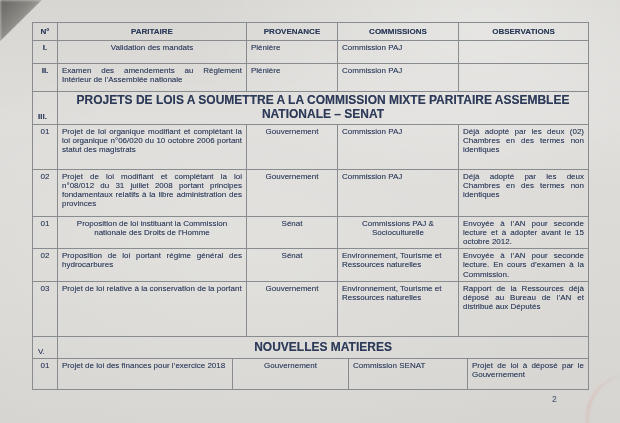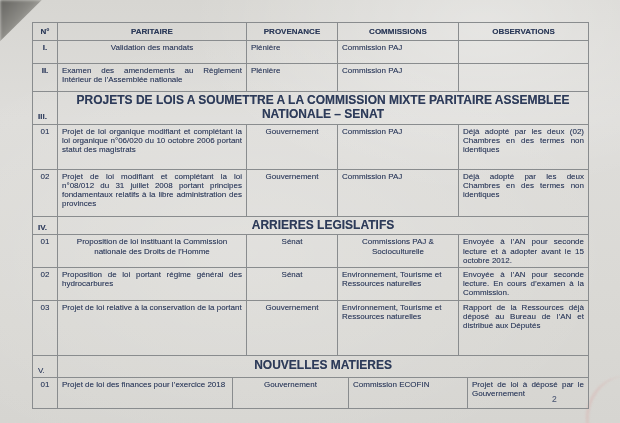--- a/index.html
+++ b/index.html
@@ -122,24 +122,20 @@
           <td class="c">Commission PAJ</td>
           <td class="j">Déjà adopté par les deux (02) Chambres en des termes non identiques</td>
         </tr>
         <tr class="h47">
           <td class="num">02</td>
           <td class="j">Projet de loi modifiant et complétant la loi n°08/012 du 31 juillet 2008 portant principes fondamentaux relatifs à la libre administration des provinces</td>
           <td class="l">Gouvernement</td>
           <td class="c">Commission PAJ</td>
           <td class="j">Déjà adopté par les deux Chambres en des termes non identiques</td>
         </tr>
-        <tr class="h18">
-          <td class="secnum">IV.</td>
-          <td class="sec" colspan="4">ARRIERES LEGISLATIFS</td>
-        </tr>
         <tr class="h30">
           <td class="num">01</td>
           <td class="l">Proposition de loi instituant la Commission nationale des Droits de l’Homme</td>
           <td class="l">Sénat</td>
           <td class="l">Commissions PAJ &amp; Socioculturelle</td>
           <td class="j">Envoyée à l’AN pour seconde lecture et à adopter avant le 15 octobre 2012.</td>
         </tr>
         <tr class="h28">
           <td class="num">02</td>
           <td class="j">Proposition de loi portant régime général des hydrocarbures</td>
@@ -167,21 +163,21 @@
       </colgroup>
       <tbody>
         <tr class="h22">
           <td class="secnum reg">V.</td>
           <td class="sec" colspan="4">NOUVELLES MATIERES</td>
         </tr>
         <tr class="h31">
           <td class="num">01</td>
           <td class="j">Projet de loi des finances pour l’exercice 2018</td>
           <td class="l">Gouvernement</td>
-          <td class="c">Commission ECOFIN</td>
+          <td class="c">Commission SENAT</td>
           <td class="j">Projet de loi à déposé par le Gouvernement</td>
         </tr>
       </tbody>
     </table>
   </div>
 
   <div class="pagenum scan">2</div>
 </div>
 
 </body></html>

